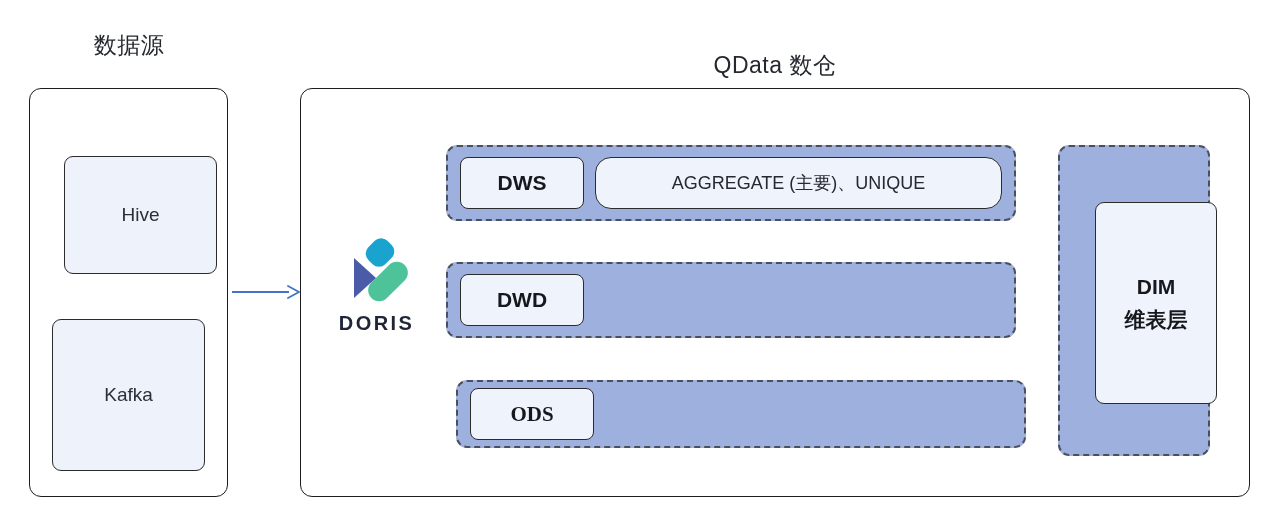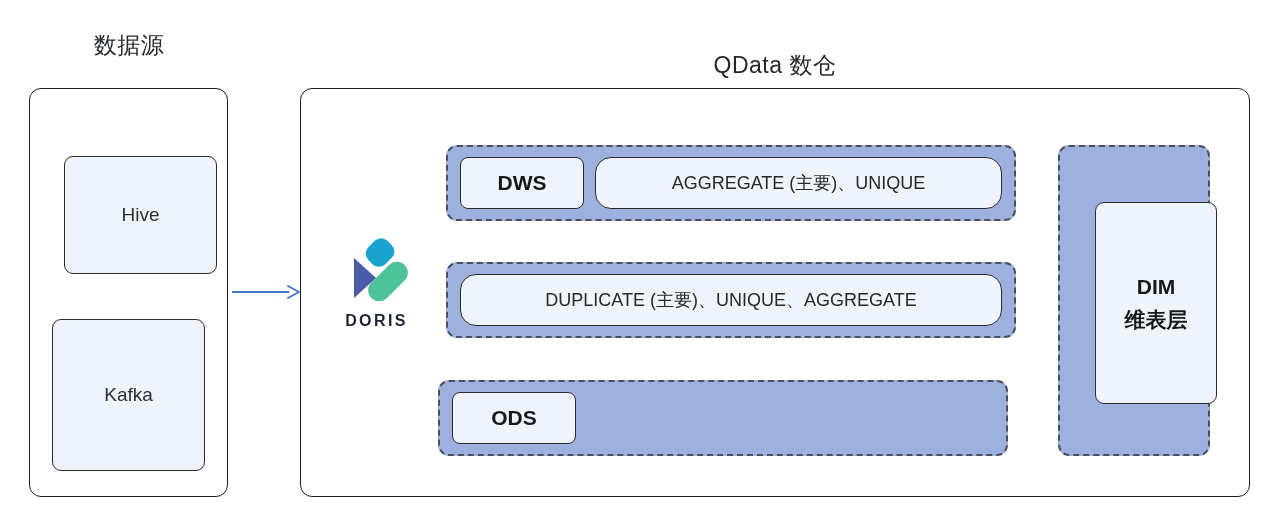--- a/index.html
+++ b/index.html
@@ -71,41 +71,41 @@
     top: 236px;
     width: 95px;
     height: 105px;
   }
   #doris-mark { position: absolute; left: 12px; top: 0; width: 72px; height: 72px; }
   #doris-wordmark {
     position: absolute;
     left: 0; top: 76px;
     width: 95px;
     text-align: center;
-    font-size: 16px;
+    font-size: 20px;
     font-weight: 700;
     letter-spacing: 2.4px;
     color: #1f2437;
   }
 
   
   .layer-band {
     position: absolute;
     background: #9db0de;
     border: 2px dashed #4a4f5c;
     border-radius: 11px;
     box-sizing: border-box;
     display: flex;
     align-items: center;
     padding: 0 12px;
     gap: 11px;
   }
   #layer-band-dws { left: 446px; top: 145px; width: 570px; height: 76px; }
   #layer-band-dwd { left: 446px; top: 262px; width: 570px; height: 76px; }
-  #layer-band-ods { left: 438px; top: 380px; width: 570px; height: 76px; }
+  #layer-band-ods { left: 456px; top: 380px; width: 570px; height: 68px; font-family: Liberation Serif, serif; }
 
   .layer-tag {
     width: 124px;
     height: 52px;
     flex: 0 0 124px;
     background: #eff3fb;
     border: 1.6px solid #2b2b2b;
     border-radius: 8px;
     box-sizing: border-box;
     display: flex;
@@ -201,21 +201,21 @@
   </svg>
   <div id="doris-wordmark">DORIS</div>
 </div>
 
 <div class="layer-band" id="layer-band-dws">
   <div class="layer-tag">DWS</div>
   <div class="layer-models">AGGREGATE (主要)、UNIQUE</div>
 </div>
 
 <div class="layer-band" id="layer-band-dwd">
-  <div class="layer-models">DUPLICATE (主要)、UNIQUE、AGGREGATE</div>
+  <div class="layer-tag">DWD</div>
 </div>
 
 <div class="layer-band" id="layer-band-ods">
   <div class="layer-tag">ODS</div>
 </div>
 
 <div id="dim-band">
   <div id="dim-card">
     <div class="dim-line">DIM</div>
     <div class="dim-line">维表层</div>

